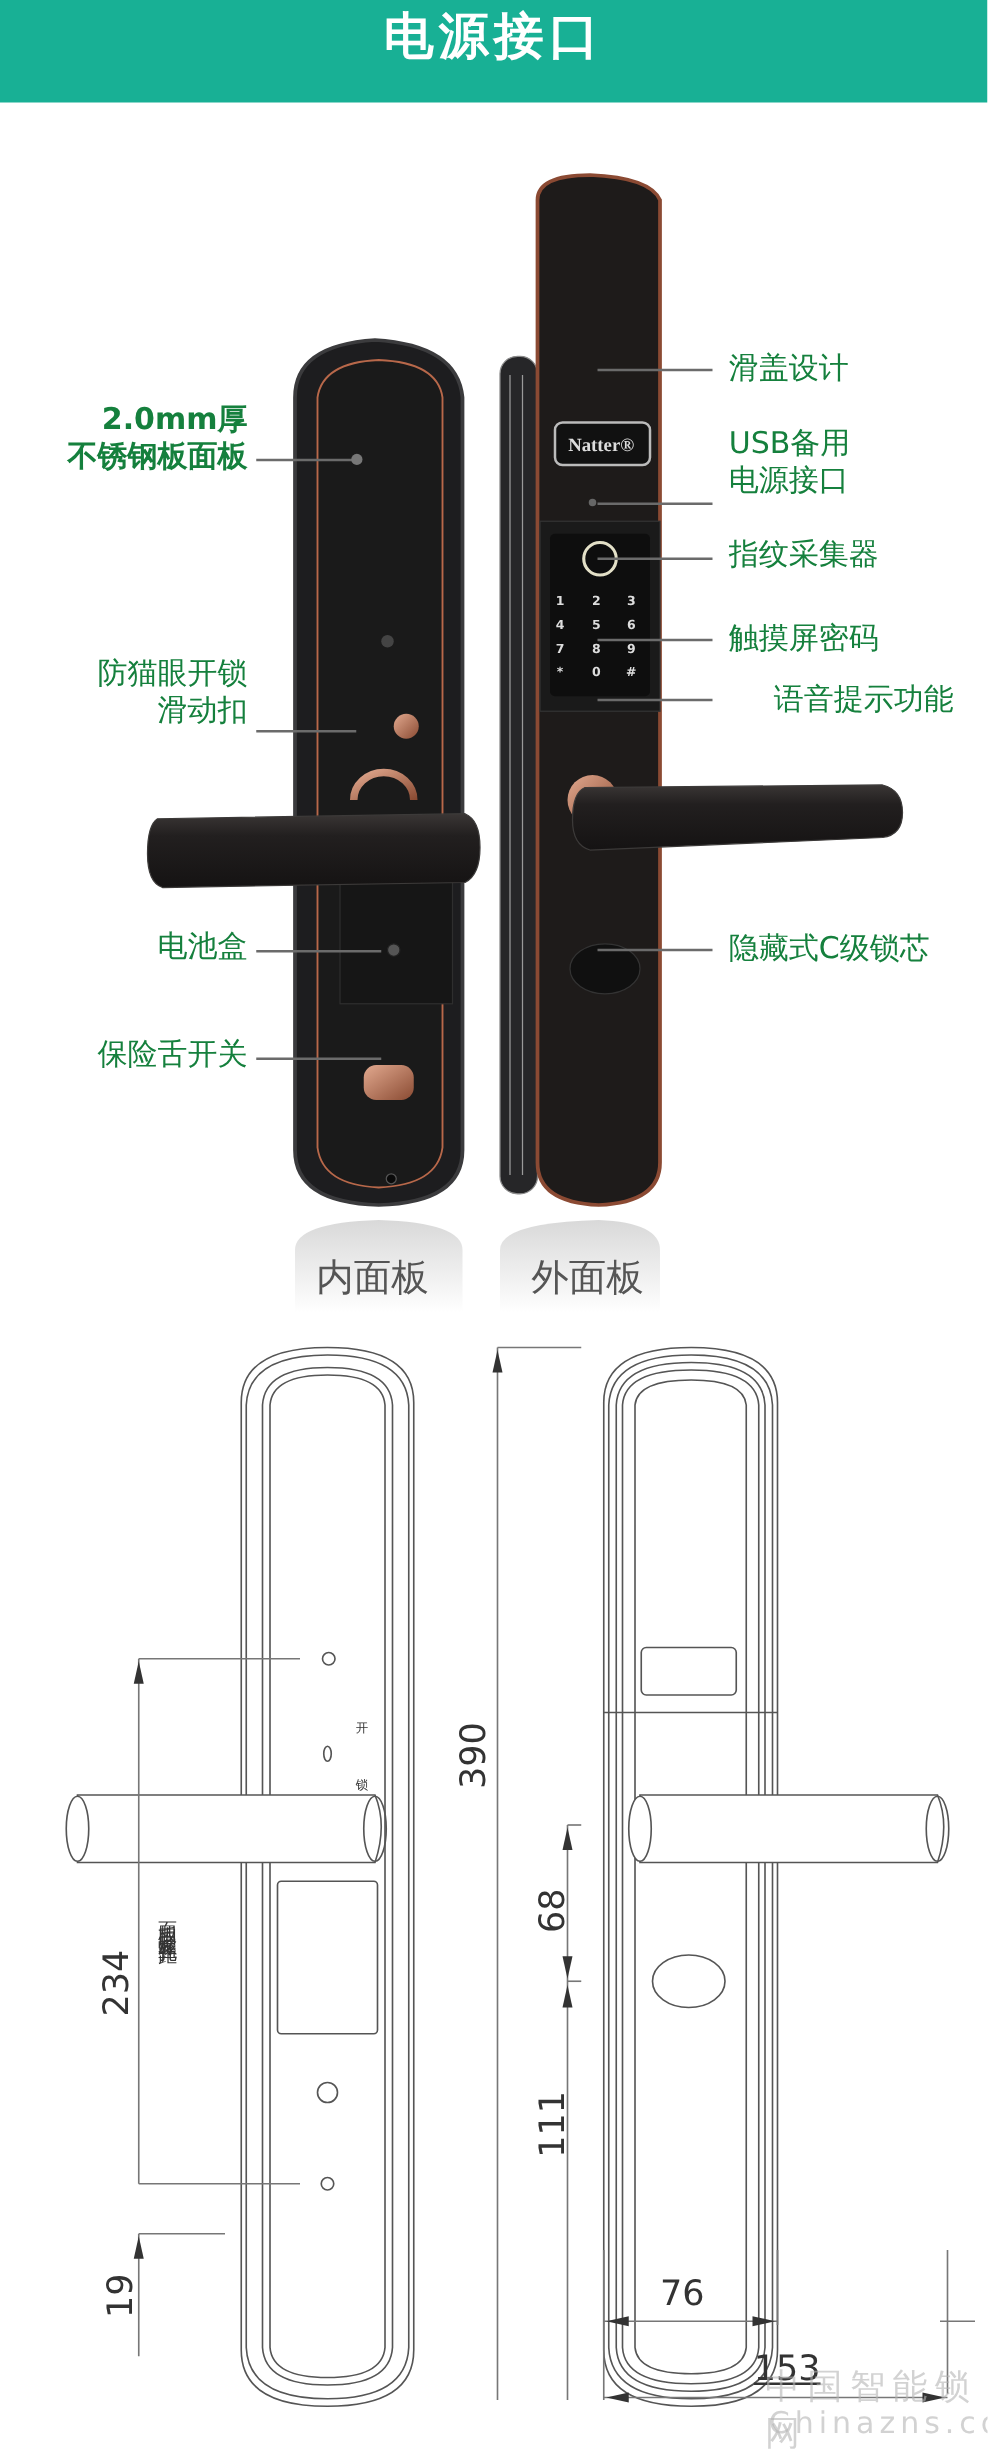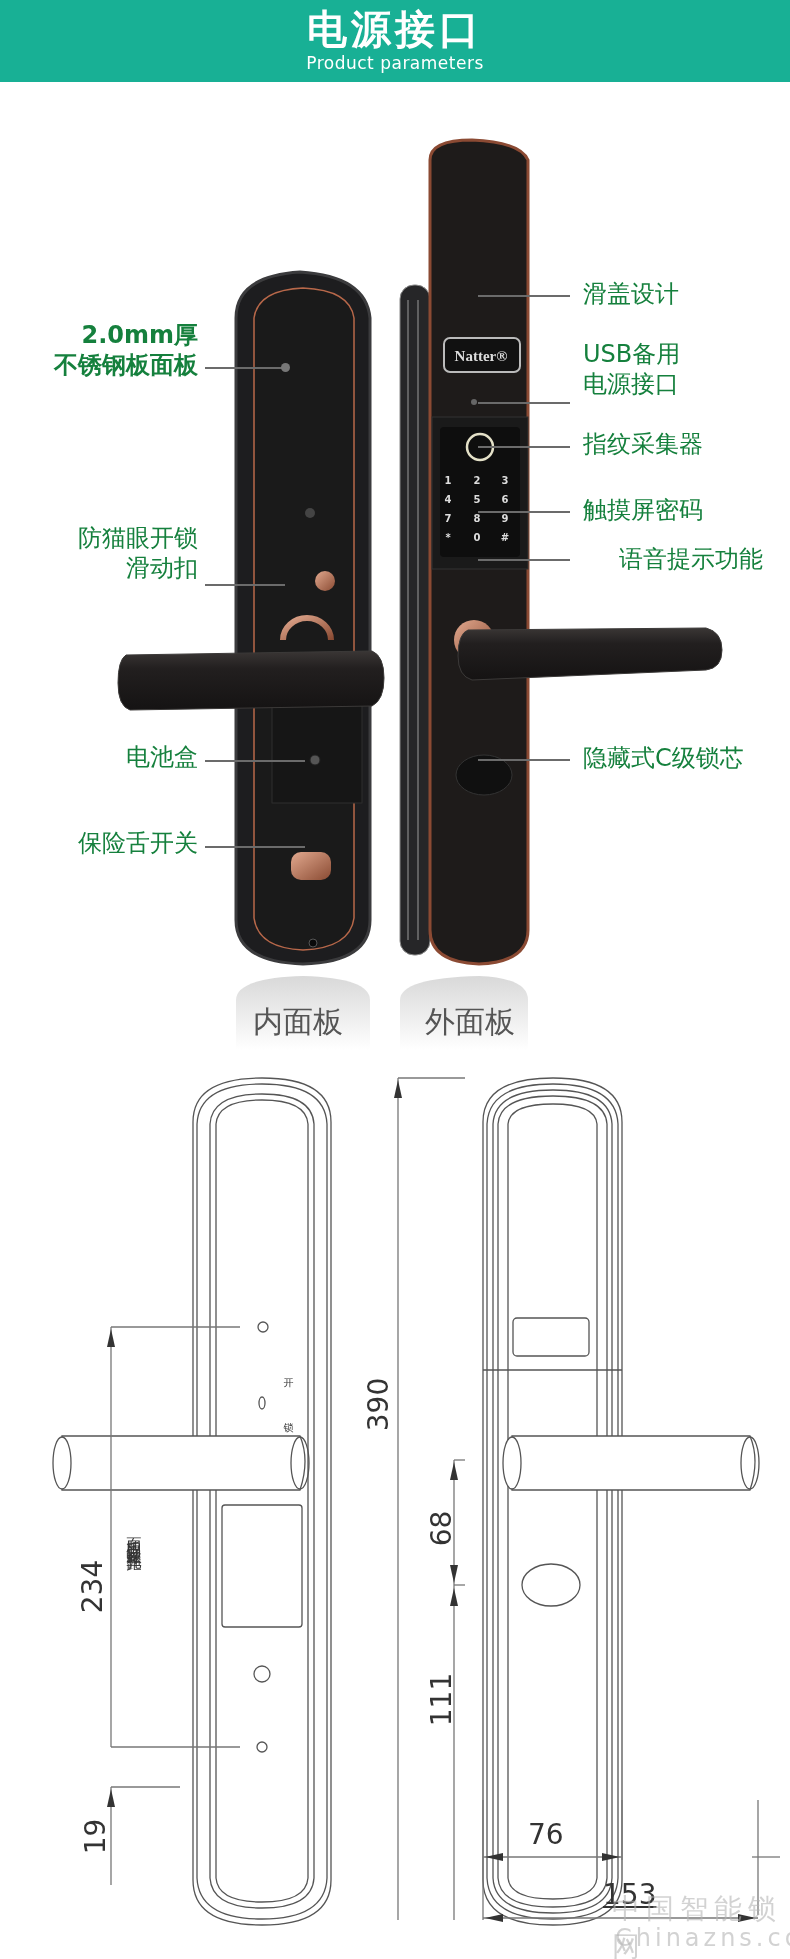--- a/index.html
+++ b/index.html
@@ -19,21 +19,20 @@
   .dim-text.rot { transform: rotate(-90deg); transform-origin: center; }
   .vert-note { position: absolute; font-size: 15px; color: #333; writing-mode: vertical-rl; letter-spacing: 3px; }
   .watermark { position: absolute; font-size: 28px; color: rgba(180,180,180,0.6); letter-spacing: 6px; }
   .watermark-sub { position: absolute; font-size: 24px; color: rgba(180,180,180,0.6); letter-spacing: 4px; }
 </style>
 </head>
 <body>
 
 <div class="header">
   <div class="title">电源接口</div>
-  <div class="subtitle">Product parameters</div>
 </div>
 
 <div class="photo">
   <svg width="790" height="978" viewBox="0 82 790 978" style="position:absolute;left:0;top:0">
     <defs>
       <linearGradient id="body" x1="0" x2="1" y1="0" y2="0">
         <stop offset="0" stop-color="#2a2a2c"></stop>
           <stop offset="0.5" stop-color="#1b1b1d"></stop>
           <stop offset="1" stop-color="#2c2c2e"></stop>
       </linearGradient>

